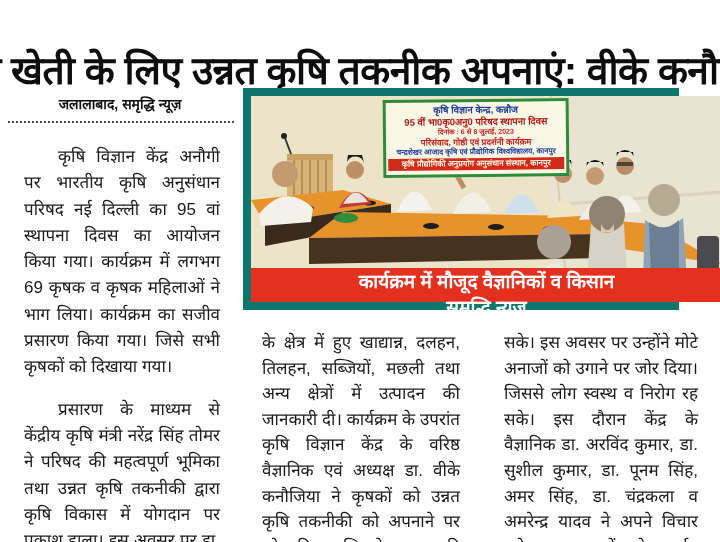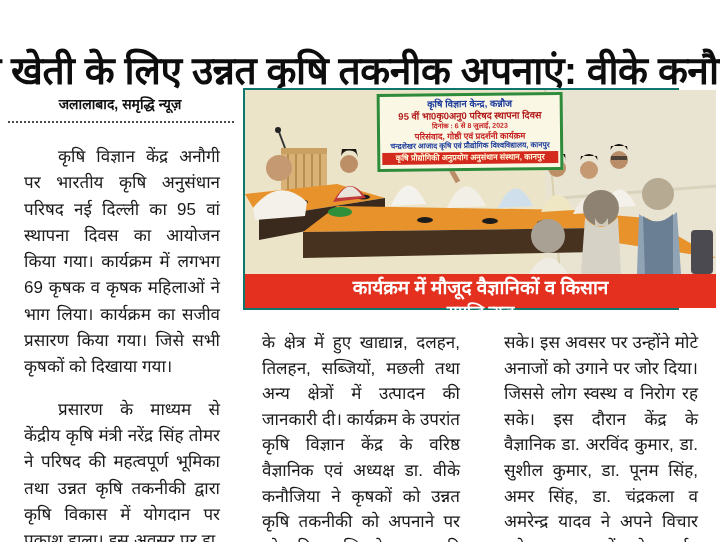--- a/index.html
+++ b/index.html
@@ -19,21 +19,21 @@
     position:absolute;left:8px;top:94px;width:224px;
     text-align:center;font-size:14px;font-weight:700;color:#111;
   }
   .dot-rule{
     position:absolute;left:8px;top:121px;width:226px;height:0;
     border-bottom:2px dotted #4a4a4a;
   }
   
   .photo{
     position:absolute;left:243px;top:88px;width:436px;height:222px;
-    border:2px solid #0f766e;box-sizing:border-box;background:#ece4c9;
+    border:8px solid #0f766e;box-sizing:border-box;background:#ece4c9;
   }
   .scene{position:absolute;left:0;top:0;width:471px;height:184px;}
   .banner{
     position:absolute;left:132px;top:3px;width:186px;height:78px;
     background:#faf7e4;border:3px solid #2e8b3a;box-sizing:border-box;
     text-align:center;line-height:1.25;overflow:hidden;transform:rotate(-0.6deg);
   }
   .banner .b1{font-size:9.5px;font-weight:700;color:#1d3c9c;margin-top:2px;white-space:nowrap;}
   .banner .b2{font-size:9.5px;font-weight:800;color:#b31d1d;white-space:nowrap;}
   .banner .b3{font-size:7px;font-weight:700;color:#c62222;white-space:nowrap;}
@@ -42,21 +42,21 @@
   .banner .b6{
     font-size:8px;font-weight:700;color:#fff6d8;background:#d42a1e;
     white-space:nowrap;margin:1px 2px 0 2px;padding:1px 0;
   }
   .caption-bar{
     position:absolute;left:0;bottom:0;width:471px;height:34px;
     background:#e3301f;display:flex;align-items:center;justify-content:space-between;
     box-sizing:border-box;padding:0 10px;flex-direction:column;
   }
   .caption-bar .cap{font-size:19px;font-weight:800;color:#ffffff;white-space:nowrap;}
-  .caption-bar .credit{font-size:16px;font-weight:800;color:#ffffff;white-space:nowrap;}
+  .caption-bar .credit{font-size:19px;font-weight:800;color:#ffffff;white-space:nowrap;}
   
   .col{
     position:absolute;font-size:17px;line-height:26.3px;text-align:justify;
     color:#1a1a1a;
   }
   .col p{margin:16px;text-indent:34px;}
   .col p.cont{text-indent:0;}
   .col1{left:8px;top:128px;width:228px;height:414px;}
   .col2{left:246px;top:314px;width:230px;height:228px;line-height:25.6px;}
   .col3{left:488px;top:314px;width:226px;height:228px;line-height:25.6px;}

